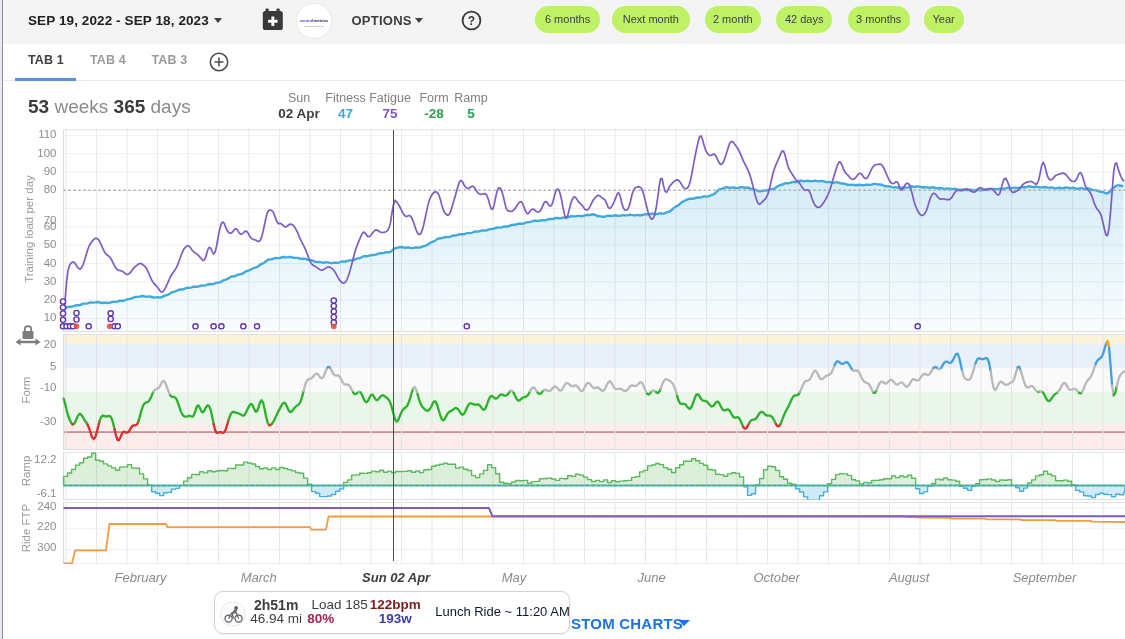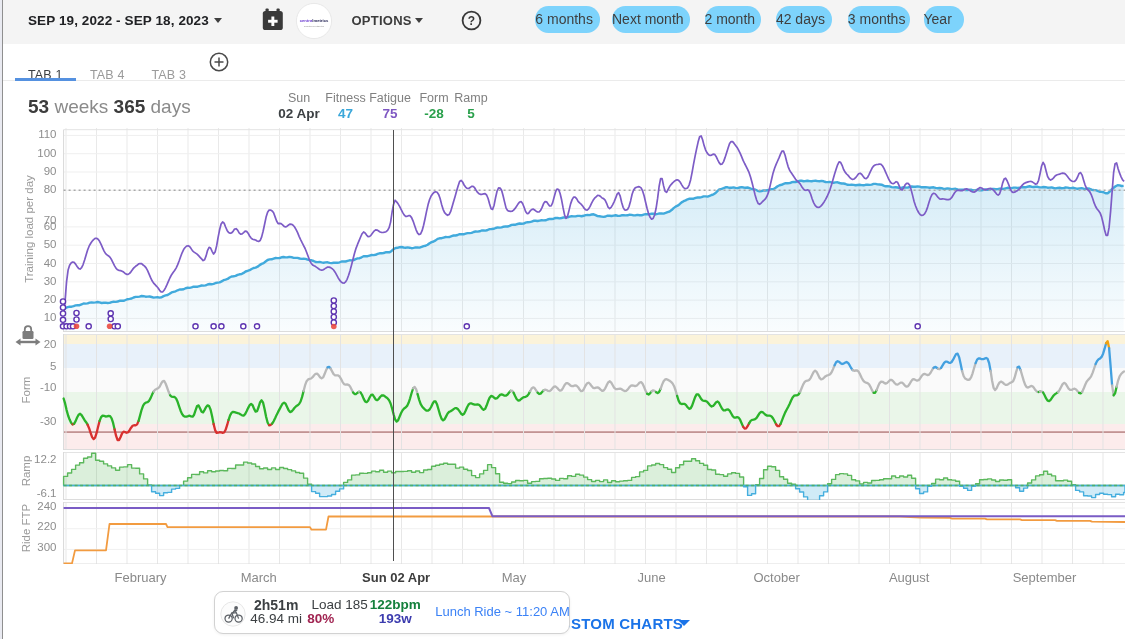--- a/index.html
+++ b/index.html
@@ -1,26 +1,26 @@
 <!DOCTYPE html>
 <html><head><meta charset="utf-8"><style>
 * { margin:0; padding:0; box-sizing:border-box; }
 body { width:1125px; height:639px; position:relative; overflow:hidden;
   font-family:"Liberation Sans", sans-serif; background:#fff; }
 .abs { position:absolute; }
 .topbar { left:3.4px; top:0; width:1121.6px; height:43.5px; background:#f4f4f4; }
-.pill { position:absolute; top:6.3px; height:26.5px; border-radius:13.3px; background:#7dd3fc;
-  color:#3f3f3f; font-size:14px; line-height:26.5px; }
+.pill { position:absolute; top:6.3px; height:26.5px; border-radius:13.3px; background:#bef264;
+  color:#3f3f3f; font-size:11px; line-height:26.5px; text-align:center; }
 .datetxt { left:28px; top:12.5px; font-size:13.5px; font-weight:bold; color:#202124; letter-spacing:0.1px; }
 .opts { left:351.5px; top:13px; font-size:13px; font-weight:bold; color:#3c3c3c; letter-spacing:0.25px; }
 .caret { width:0; height:0; border-left:4.8px solid transparent; border-right:4.8px solid transparent;
   border-top:5.2px solid #3f3f3f; }
-.tab { top:53px; font-size:12.5px; letter-spacing:0.15px; font-weight:normal;margin-top:15px; }
+.tab { top:53px; font-size:12.5px; letter-spacing:0.15px; font-weight:bold; }
 .ylab { position:absolute; left:0; width:56.5px; text-align:right; font-size:11.5px; color:#8d8d8d; }
-.xlab { position:absolute; top:570px; width:120px; text-align:center; font-size:13px; color:#8a8a8a; }
+.xlab { position:absolute; top:570px; width:120px; text-align:center; font-size:13px; color:#8a8a8a;font-style:italic; }
 .xlab.bold { font-weight:bold; color:#3c3c3c; }
 .vlabel { position:absolute; font-size:11.5px; color:#9a9a9a; transform:rotate(-90deg); transform-origin:center;
   white-space:nowrap; }
 .hdr { position:absolute; top:91px; font-size:12.5px; color:#808080; width:70px; text-align:center; }
 .val { position:absolute; top:105.5px; font-size:13.5px; font-weight:bold; width:70px; text-align:center; }
 </style></head>
 <body>
 <div class="abs" style="left:0;top:0;width:2px;height:639px;background:#e9eaf1"></div>
 <div class="abs" style="left:2px;top:0;width:1.4px;height:639px;background:#8f8f8f"></div>
 <div class="abs topbar"></div>
@@ -411,15 +411,15 @@
   <path d="M13.6 17.3 L11.8 11.8"></path>
   <path d="M16.2 11.8 L15.4 9.6 L17.2 9.2"></path>
  </g>
  <circle cx="16.1" cy="6.9" r="1.9" fill="#5c6066"></circle>
  <path d="M15.5 8.6 L12.6 12.2" stroke="#5c6066" stroke-width="1.6" fill="none"></path>
 </svg>
 <div class="abs" style="left:30px;top:5.5px;width:62px;text-align:center;font-size:14px;font-weight:bold;color:#3c4043">2h51m</div>
 <div class="abs" style="left:30px;top:19.5px;width:62px;text-align:center;font-size:13.5px;color:#3c4043">46.94&nbsp;mi</div>
 <div class="abs" style="left:92px;top:5.5px;width:65px;text-align:center;font-size:13.5px;color:#3c4043">Load 185</div>
 <div class="abs" style="left:92px;top:19.5px;width:65px;text-align:left;font-size:13.5px;font-weight:bold;color:#a12552">80%</div>
-<div class="abs" style="left:148px;top:5.5px;width:64px;text-align:center;font-size:13.5px;font-weight:bold;color:#15803d">122bpm</div>
+<div class="abs" style="left:148px;top:5.5px;width:64px;text-align:center;font-size:13.5px;font-weight:bold;color:#7f1d1d">122bpm</div>
 <div class="abs" style="left:148px;top:19.5px;width:64px;text-align:center;font-size:13.5px;font-weight:bold;color:#3c3cae">193w</div>
-<div class="abs" style="left:220px;top:12.5px;width:134px;text-align:center;font-size:13px;color:#3b82f6;white-space:nowrap">Lunch Ride ~ 11:20 AM</div>
+<div class="abs" style="left:220px;top:12.5px;width:134px;text-align:center;font-size:13px;color:#0f172a;white-space:nowrap">Lunch Ride ~ 11:20 AM</div>
 </div>
 </body></html>

